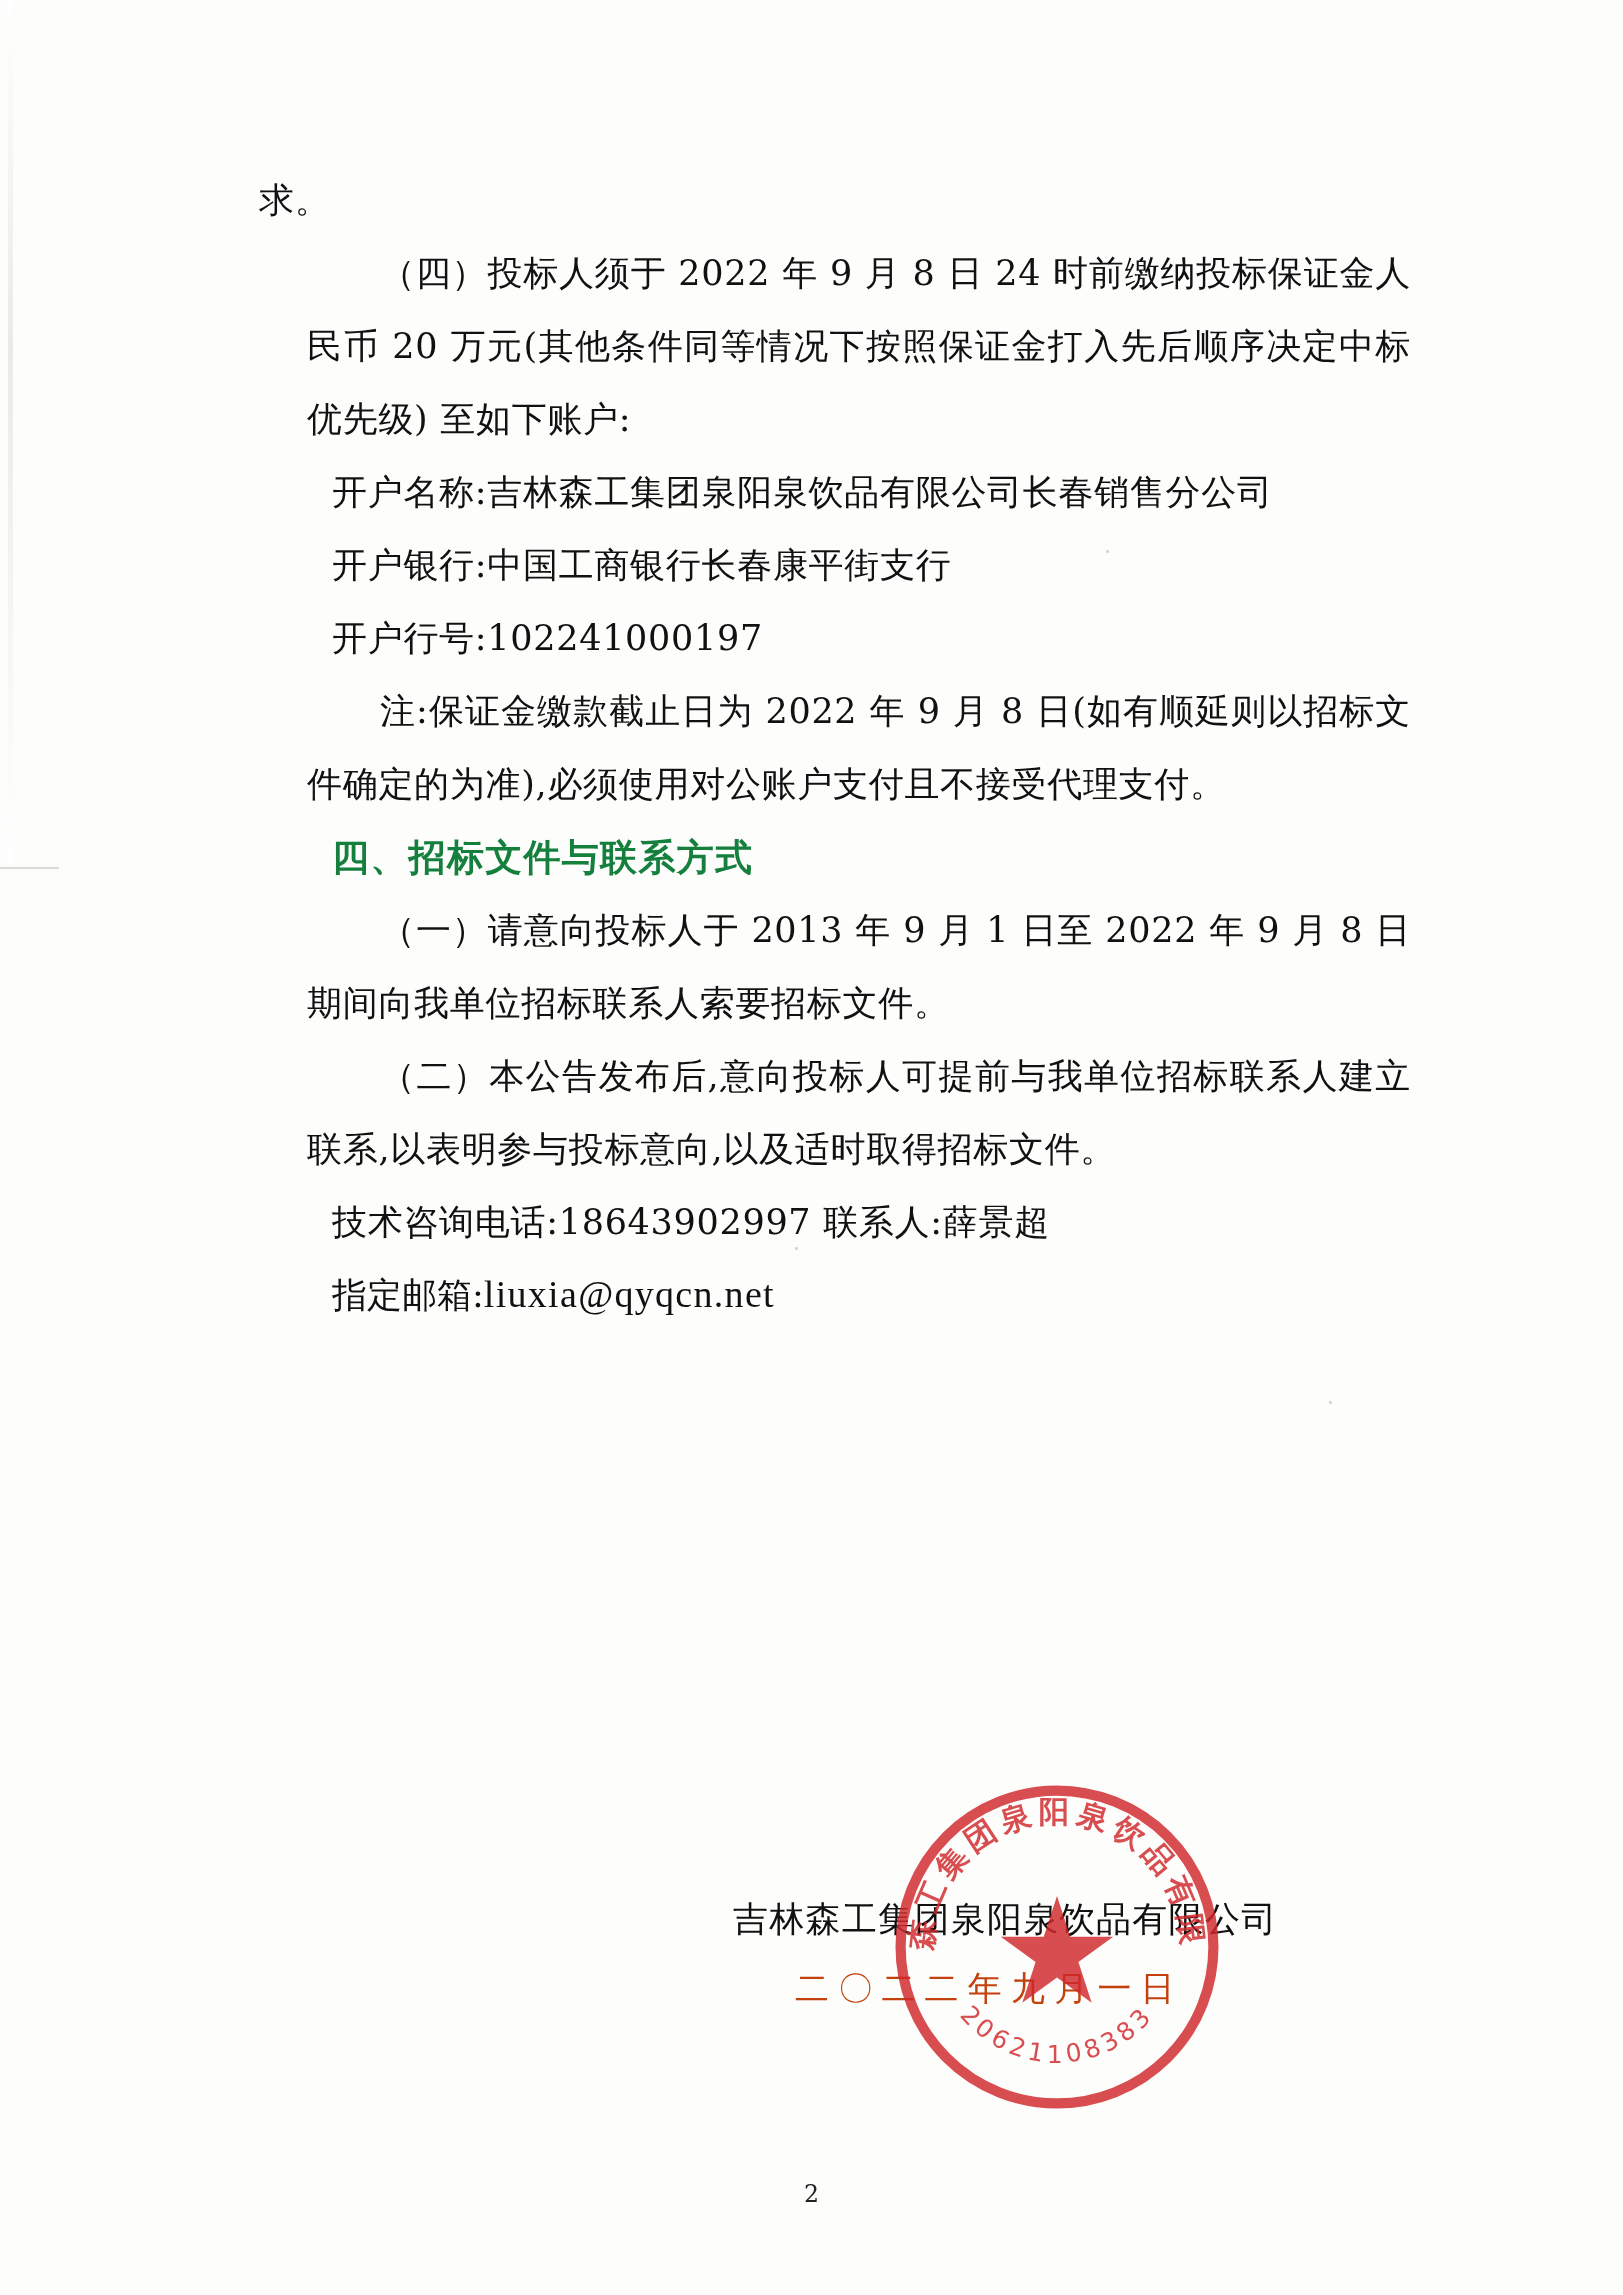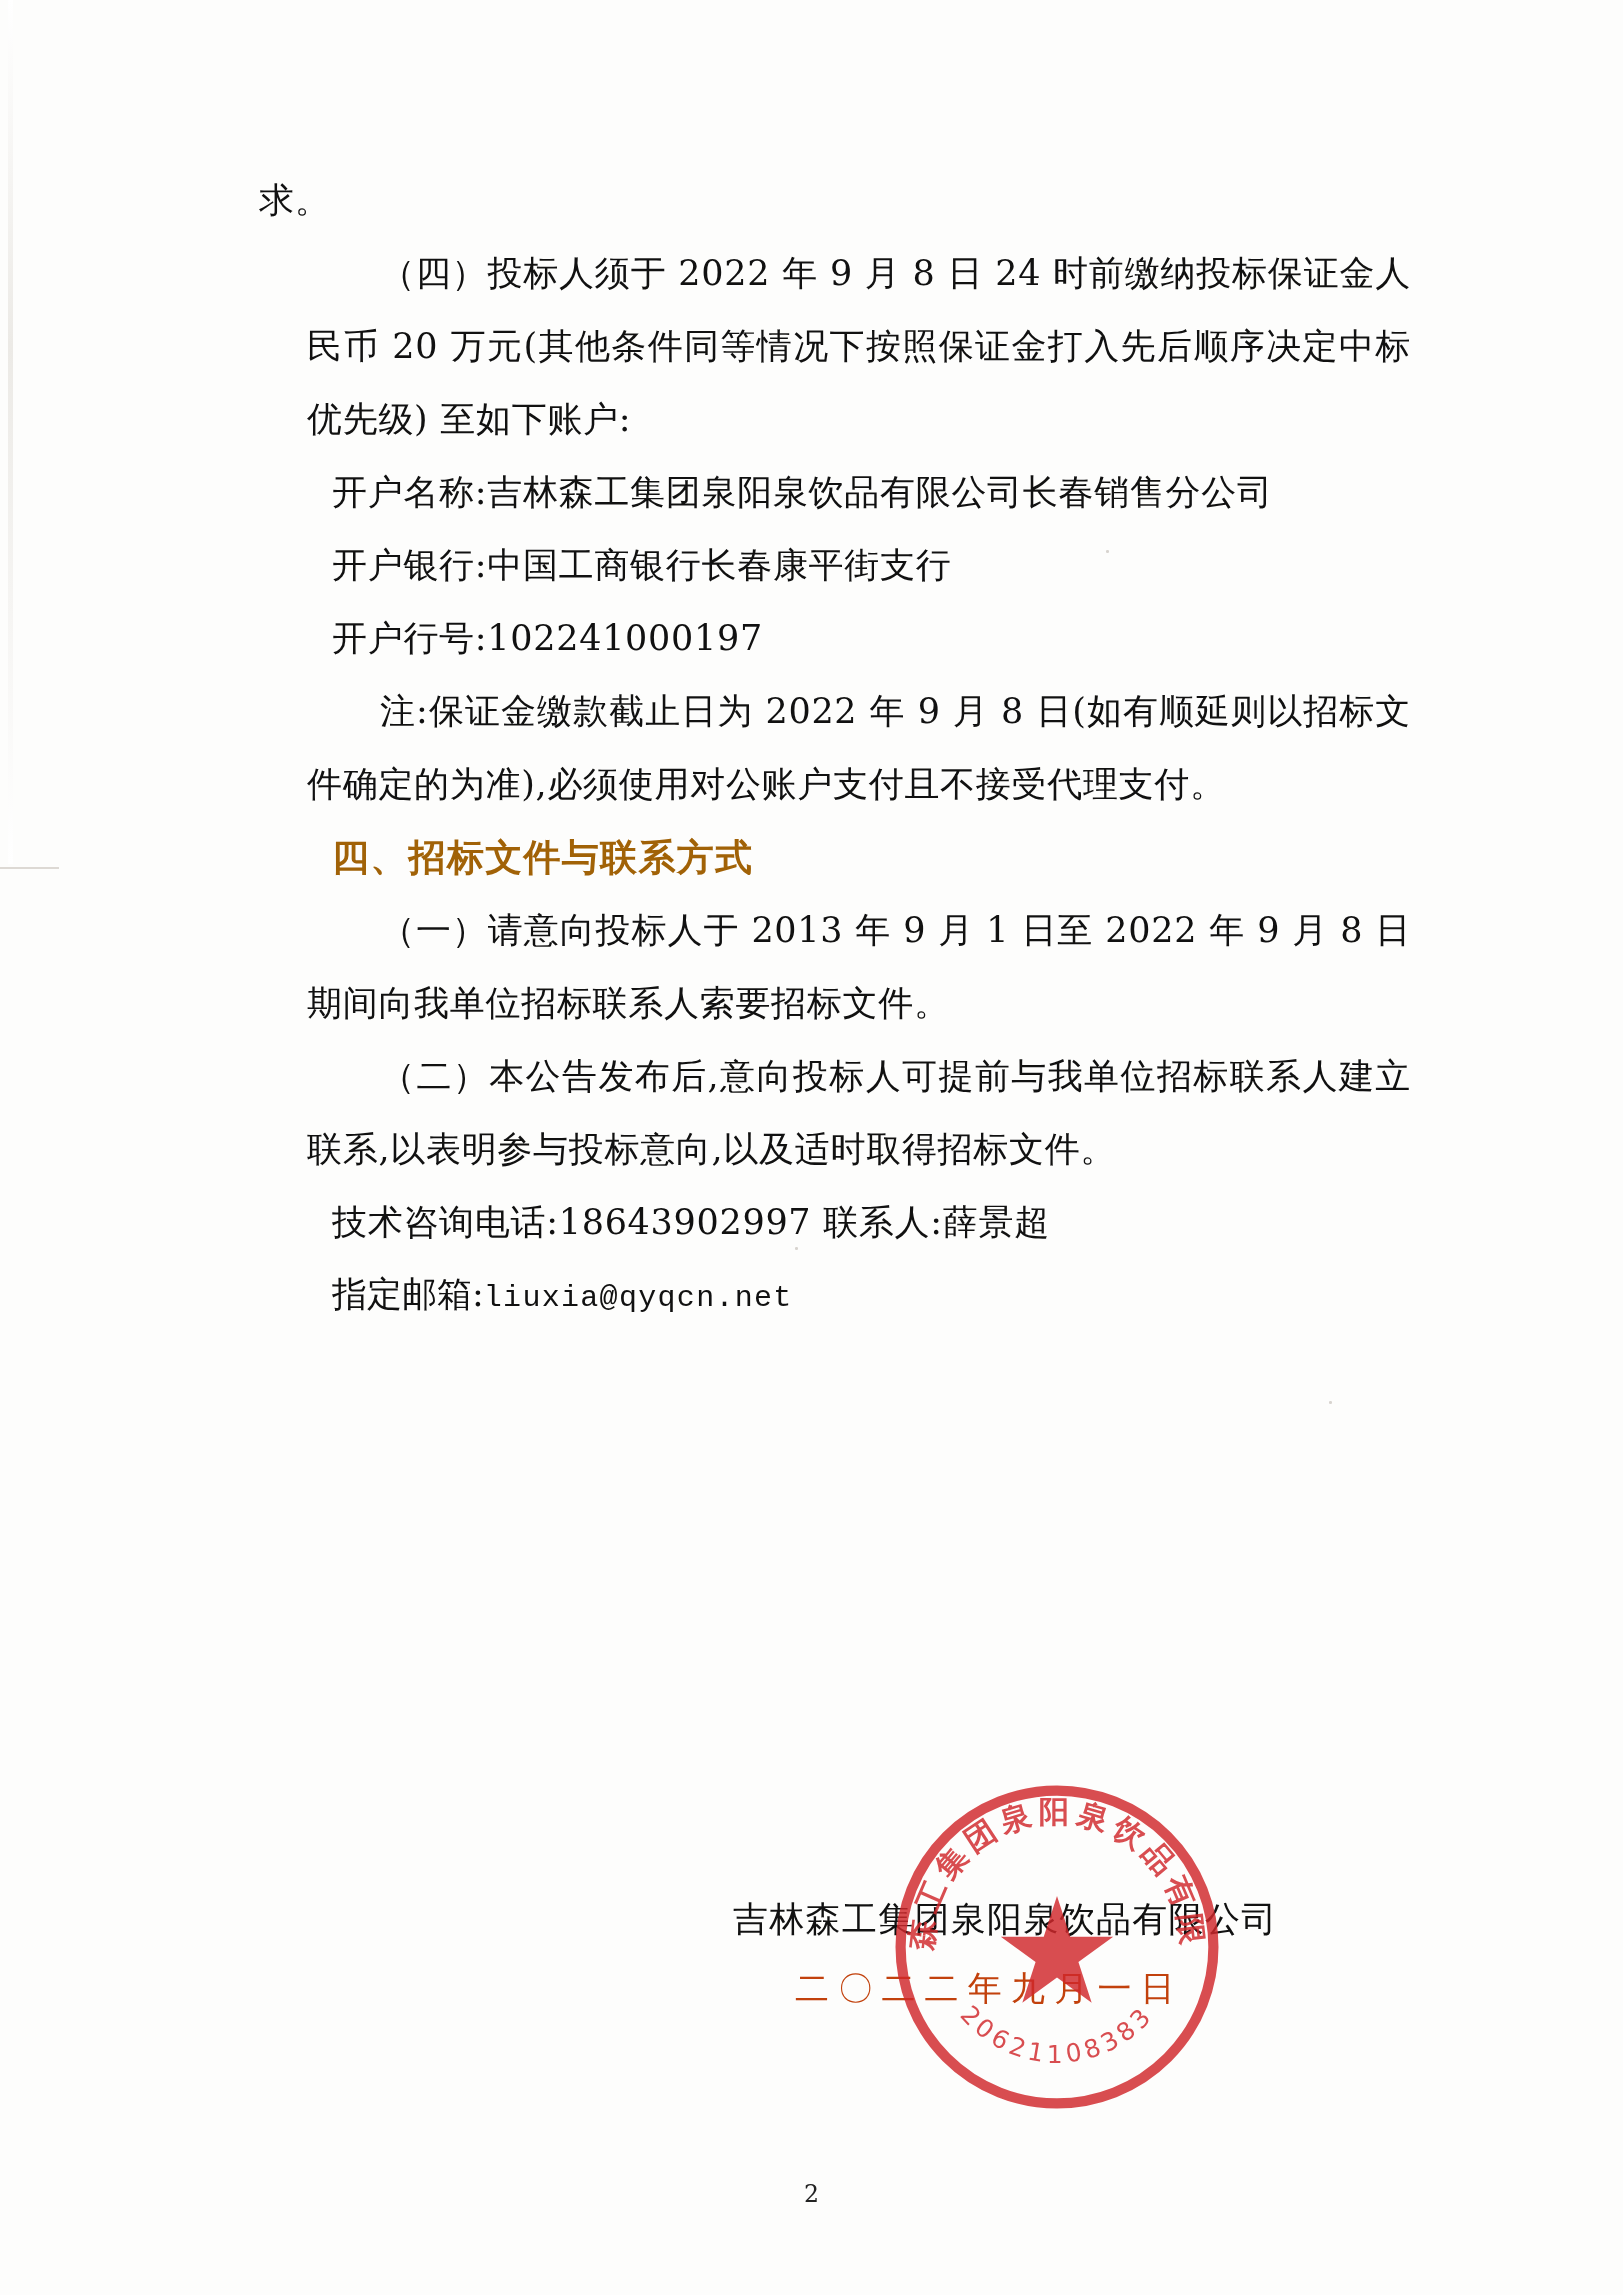--- a/index.html
+++ b/index.html
@@ -31,21 +31,21 @@
     text-align: justify;
   }
   .indent {
     text-indent: 73px;
     margin-left: 48px;
   }
   .heading {
     font-size: 37px;
     line-height: 73px;
     font-weight: bold;
-    color: #a16207;
+    color: #15803d;
     text-indent: 73px;
     letter-spacing: 1.3px;
     font-family: "DejaVu Sans", "Liberation Sans", sans-serif;
   }
   .blockline {
     font-size: 35px;
     line-height: 73px;
     color: #111111;
     text-indent: 73px;
     letter-spacing: 0.7px;
@@ -53,22 +53,22 @@
   .mono-ish {
     font-family: "DejaVu Serif", "Liberation Serif", serif;
   }
   .email-line {
     font-size: 35px;
     line-height: 71px;
     color: #111111;
     text-indent: 73px;
   }
   .email-val {
-    font-family: Liberation Mono, monospace;
-    font-size: 30px;
+    font-family: Liberation Serif, serif;
+    font-size: 38px;
     letter-spacing: 1.3px;
   }
   .sign-block {
     position: absolute;
     left: 733px;
     top: 1885px;
     width: 687px;
     text-align: left;
   }
   .sign-line {

